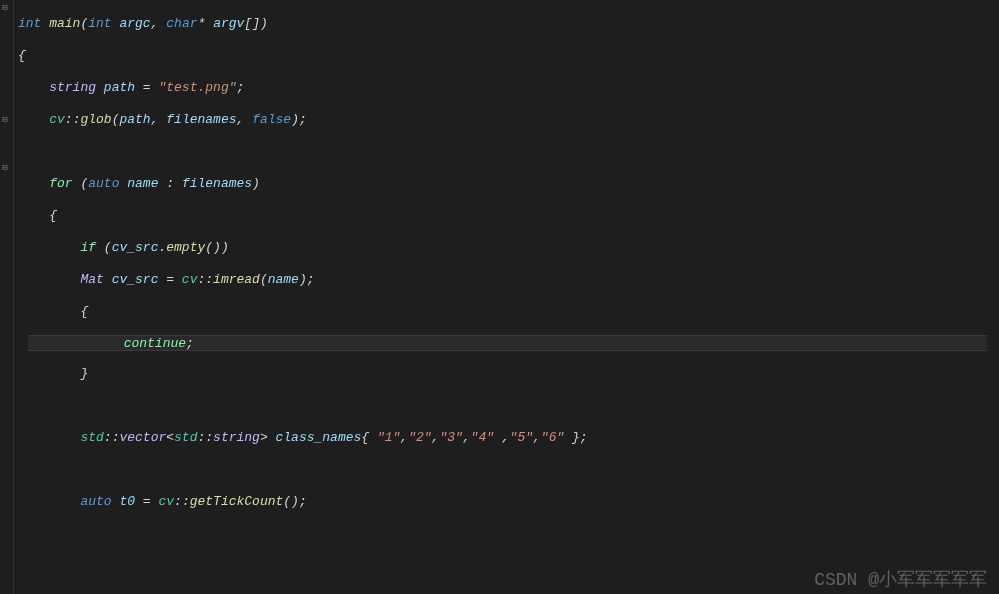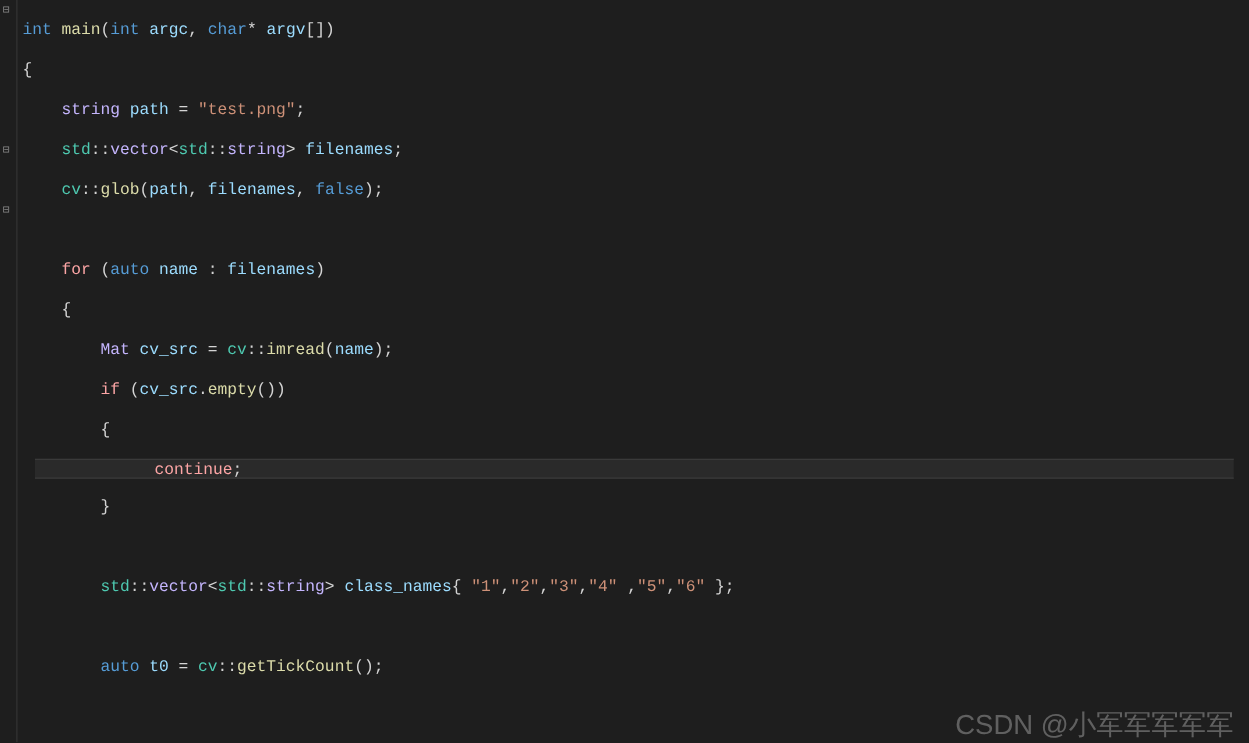--- a/index.html
+++ b/index.html
@@ -35,42 +35,43 @@
       cursor: pointer;
     }
     .code {
       flex: 1;
       padding-left: 2px;
       white-space: pre;
     }
     .line {
       height: 16px;
       padding-left: 2px;
+      font-style: italic;
     }
     .line.current {
       background: #2a2a2a;
       border-top: 1px solid #3a3a3a;
       border-bottom: 1px solid #3a3a3a;
       margin: -1px 12px;
     }
     .kw { color: #569cd6; }
     .type { color: #c4b5fd; }
     .func { color: #dcdcaa; }
     .str { color: #ce9178; }
     .num { color: #b5cea8; }
     .var { color: #9cdcfe; }
-    .ctrl { color: #fca5a5; }
+    .ctrl { color: #86efac; }
     .ns { color: #4ec9b0; }
     .watermark {
       position: absolute;
       bottom: 6px;
       right: 12px;
       color: rgba(220,220,220,0.35);
-      font-size: 22px;
-      font-family: Liberation Sans, sans-serif;
+      font-size: 18px;
+      font-family: Liberation Mono, monospace;
       pointer-events: none;
     }
   </style>
 </head>
 <body>
 
 <div class="editor">
   <div class="gutter">
     <div class="fold">⊟</div>
     <div class="fold"></div>
@@ -106,27 +107,26 @@
       <div class="fold"></div>
       <div class="fold"></div>
       <div class="fold"></div>
       <div class="fold"></div>
       <div class="fold"></div>
   </div>
   <div class="code">
 <div class="line"><span class="kw">int</span> <span class="func">main</span>(<span class="kw">int</span> <span class="var">argc</span>, <span class="kw">char</span>* <span class="var">argv</span>[])</div>
 <div class="line">{</div>
 <div class="line">    <span class="type">string</span> <span class="var">path</span> = <span class="str">"test.png"</span>;</div>
-<div class="line">    <span class="ns">std</span>::<span class="type">vector</span>&lt;<span class="ns">std</span>::<span class="type">string</span>&gt; <span class="var">filenames</span>;</div>
 <div class="line">    <span class="ns">cv</span>::<span class="func">glob</span>(<span class="var">path</span>, <span class="var">filenames</span>, <span class="kw">false</span>);</div>
 <div class="line"> </div>
 <div class="line">    <span class="ctrl">for</span> (<span class="kw">auto</span> <span class="var">name</span> : <span class="var">filenames</span>)</div>
 <div class="line">    {</div>
+<div class="line">        <span class="ctrl">if</span> (<span class="var">cv_src</span>.<span class="func">empty</span>())</div>
 <div class="line">        <span class="type">Mat</span> <span class="var">cv_src</span> = <span class="ns">cv</span>::<span class="func">imread</span>(<span class="var">name</span>);</div>
-<div class="line">        <span class="ctrl">if</span> (<span class="var">cv_src</span>.<span class="func">empty</span>())</div>
 <div class="line">        {</div>
 <div class="line current">            <span class="ctrl">continue</span>;</div>
 <div class="line">        }</div>
 <div class="line"> </div>
 <div class="line">        <span class="ns">std</span>::<span class="type">vector</span>&lt;<span class="ns">std</span>::<span class="type">string</span>&gt; <span class="var">class_names</span>{ <span class="str">"1"</span>,<span class="str">"2"</span>,<span class="str">"3"</span>,<span class="str">"4"</span> ,<span class="str">"5"</span>,<span class="str">"6"</span> };</div>
 <div class="line"> </div>
 <div class="line">        <span class="kw">auto</span> <span class="var">t0</span> = <span class="ns">cv</span>::<span class="func">getTickCount</span>();</div>
 
 
 

